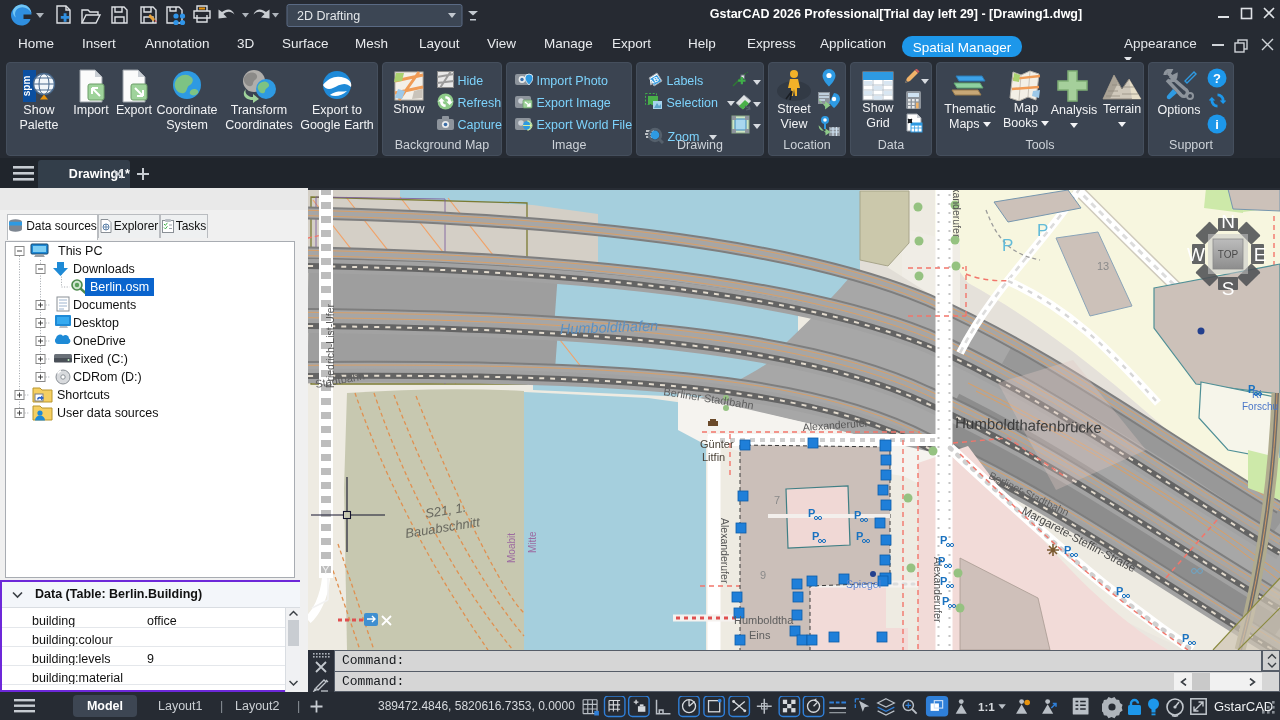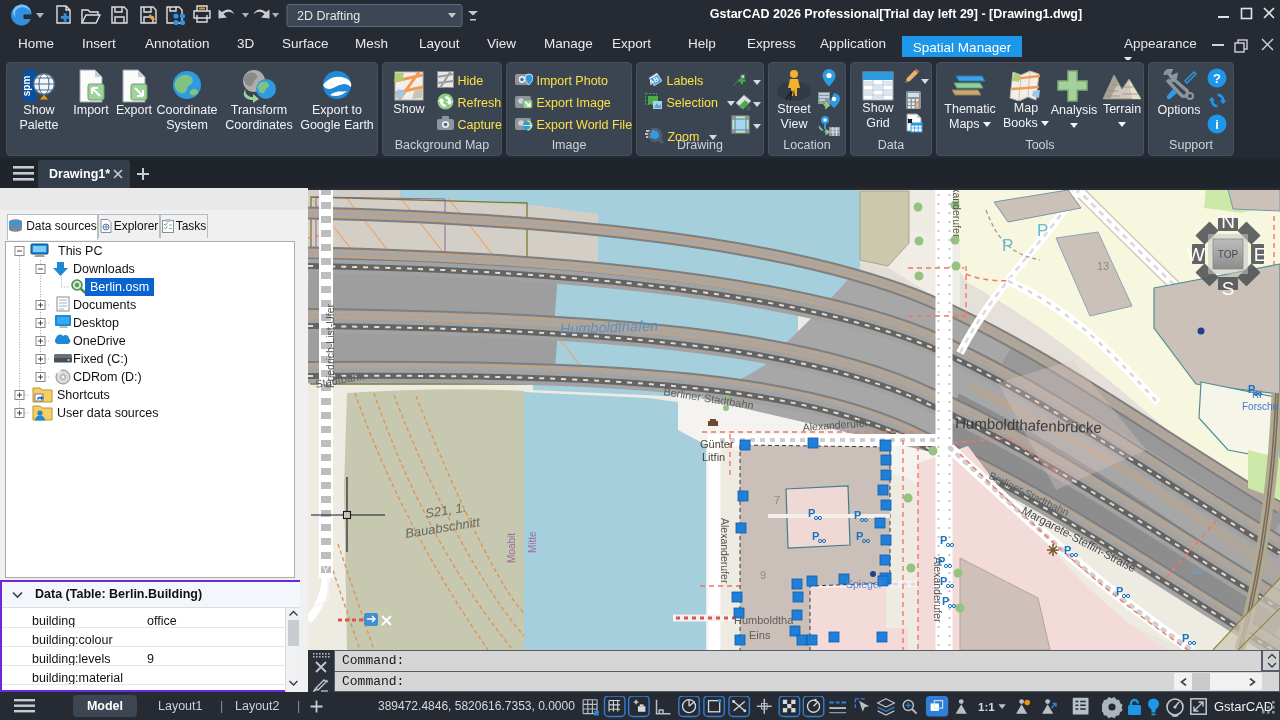--- a/index.html
+++ b/index.html
@@ -4,24 +4,24 @@
 html,body{margin:0;padding:0;width:1280px;height:720px;overflow:hidden;background:#262b33;font-family:"Liberation Sans",sans-serif;}
 *{box-sizing:border-box;}
 .abs{position:absolute;}
 #titlebar{position:absolute;left:0;top:0;width:1280px;height:30px;background:#262a32;}
 #menubar{position:absolute;left:0;top:30px;width:1020px;height:30px;background:#262a32;}
 .menuitem{position:absolute;top:6px;color:#e9ebee;font-size:13.5px;}
 #ribbon{position:absolute;left:0;top:60px;width:1280px;height:98px;background:#262b33;}
 .panel{position:absolute;top:2px;height:94px;background:#3b4451;border:1px solid #454f5d;border-radius:4px;}
 .plabel{position:absolute;bottom:3px;width:100%;text-align:center;color:#ced3d9;font-size:12.5px;}
 .bigbtn{position:absolute;top:6px;text-align:center;color:#f2f3f5;font-size:12.5px;line-height:15px;white-space:nowrap;}
-.rowbtn{position:absolute;color:#fde047;font-size:12.5px;height:20px;line-height:20px;}
+.rowbtn{position:absolute;color:#7dd3fc;font-size:12.5px;height:20px;line-height:20px;}
 .caret{display:inline-block;width:0;height:0;border-left:4px solid transparent;border-right:4px solid transparent;border-top:5px solid #d7dbe0;vertical-align:middle;}
 #tabrow{position:absolute;left:0;top:158px;width:1280px;height:30px;background:#20252c;}
-#doctab{position:absolute;left:38px;top:2px;width:92px;height:28px;background:#333e4a;border-radius:3px 3px 0 0;color:#fff;font-weight:bold;font-size:12.5px;line-height:28px;text-align:left;padding-left:11px;}
+#doctab{position:absolute;left:38px;top:2px;width:92px;height:28px;background:#333e4a;border-radius:3px 3px 0 0;color:#fff;font-weight:bold;font-size:12.5px;line-height:28px;text-align:right;padding-left:11px;}
 #palette{position:absolute;left:0;top:188px;width:308px;height:504px;background:#e9e9e9;}
 #palhead{position:absolute;left:0;top:0;width:308px;height:22px;background:#323b46;color:#aab1ba;font-size:12.5px;line-height:21px;}
 #palbody{position:absolute;left:0;top:22px;width:308px;height:482px;background:#f0f0f0;}
 .ptab{position:absolute;top:4px;height:24px;white-space:nowrap;overflow:hidden;background:#eef0f1;border:1px solid #b9bcc0;border-bottom:none;font-size:12px;color:#111;line-height:22px;text-align:center;}
 #tree{position:absolute;left:5px;top:31px;width:290px;height:337px;background:#fff;border:1px solid #a8acb2;font-size:12.5px;color:#111;}
 .trow{position:absolute;height:18px;line-height:18px;white-space:nowrap;}
 #datapanel{position:absolute;left:0px;top:370px;width:300px;height:112px;background:#fff;border:2px solid #6d28d9;font-size:12.5px;color:#111;}
 #map{position:absolute;left:308px;top:188px;width:972px;height:462px;background:#edeae1;}
 #cmdarea{position:absolute;left:308px;top:650px;width:972px;height:42px;background:#2a2f38;}
 #statusbar{position:absolute;left:0;top:692px;width:1280px;height:28px;background:#262b33;color:#d6d9dd;font-size:12.5px;}
@@ -106,21 +106,21 @@
   <div class="menuitem" style="left:237px">3D</div>
   <div class="menuitem" style="left:282px">Surface</div>
   <div class="menuitem" style="left:355px">Mesh</div>
   <div class="menuitem" style="left:419px">Layout</div>
   <div class="menuitem" style="left:487px">View</div>
   <div class="menuitem" style="left:544px">Manage</div>
   <div class="menuitem" style="left:612px">Export</div>
   <div class="menuitem" style="left:688px">Help</div>
   <div class="menuitem" style="left:747px">Express</div>
   <div class="menuitem" style="left:820px">Application</div>
-  <div class="abs" style="left:902px;top:6px;width:120px;height:21px;background:#1d97ea;border-radius:0;line-height:21px;color:#fff;font-size:13.5px;text-align:center;line-height:24px;">Spatial Manager</div>
+  <div class="abs" style="left:902px;top:6px;width:120px;height:21px;background:#1d97ea;border-radius:10px;line-height:21px;color:#fff;font-size:13.5px;text-align:center;line-height:24px;">Spatial Manager</div>
   <div class="menuitem" style="left:1124px;color:#e2e5e9">Appearance <span class="caret" style="border-top-color:#e2e5e9"></span></div>
   <svg class="abs" style="left:1210px;top:5px" width="70" height="20" viewBox="0 0 70 20">
     <rect x="2" y="9" width="12" height="2" fill="#cfd3d8"></rect>
     <rect x="28" y="5" width="9" height="9" fill="none" stroke="#cfd3d8" stroke-width="1.4"></rect>
     <rect x="25" y="8" width="9" height="9" fill="#262a32" stroke="#cfd3d8" stroke-width="1.4"></rect>
     <path d="M52,4 l11,11 M63,4 l-11,11" stroke="#cfd3d8" stroke-width="1.4"></path>
   </svg>
 </div>
 
 <div id="ribbon">

